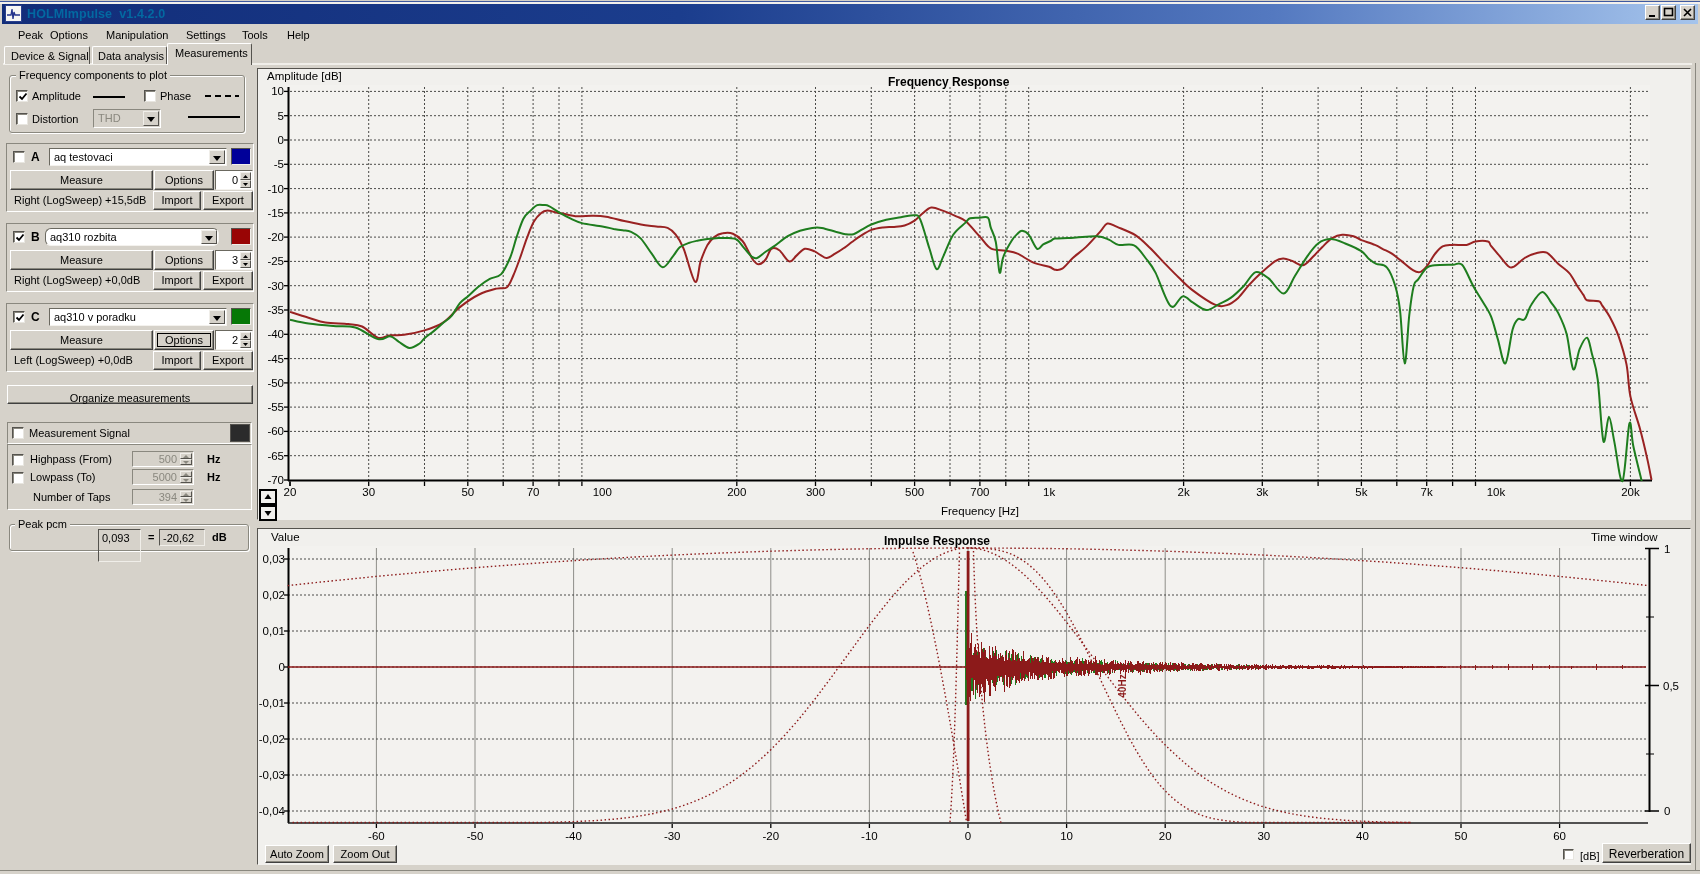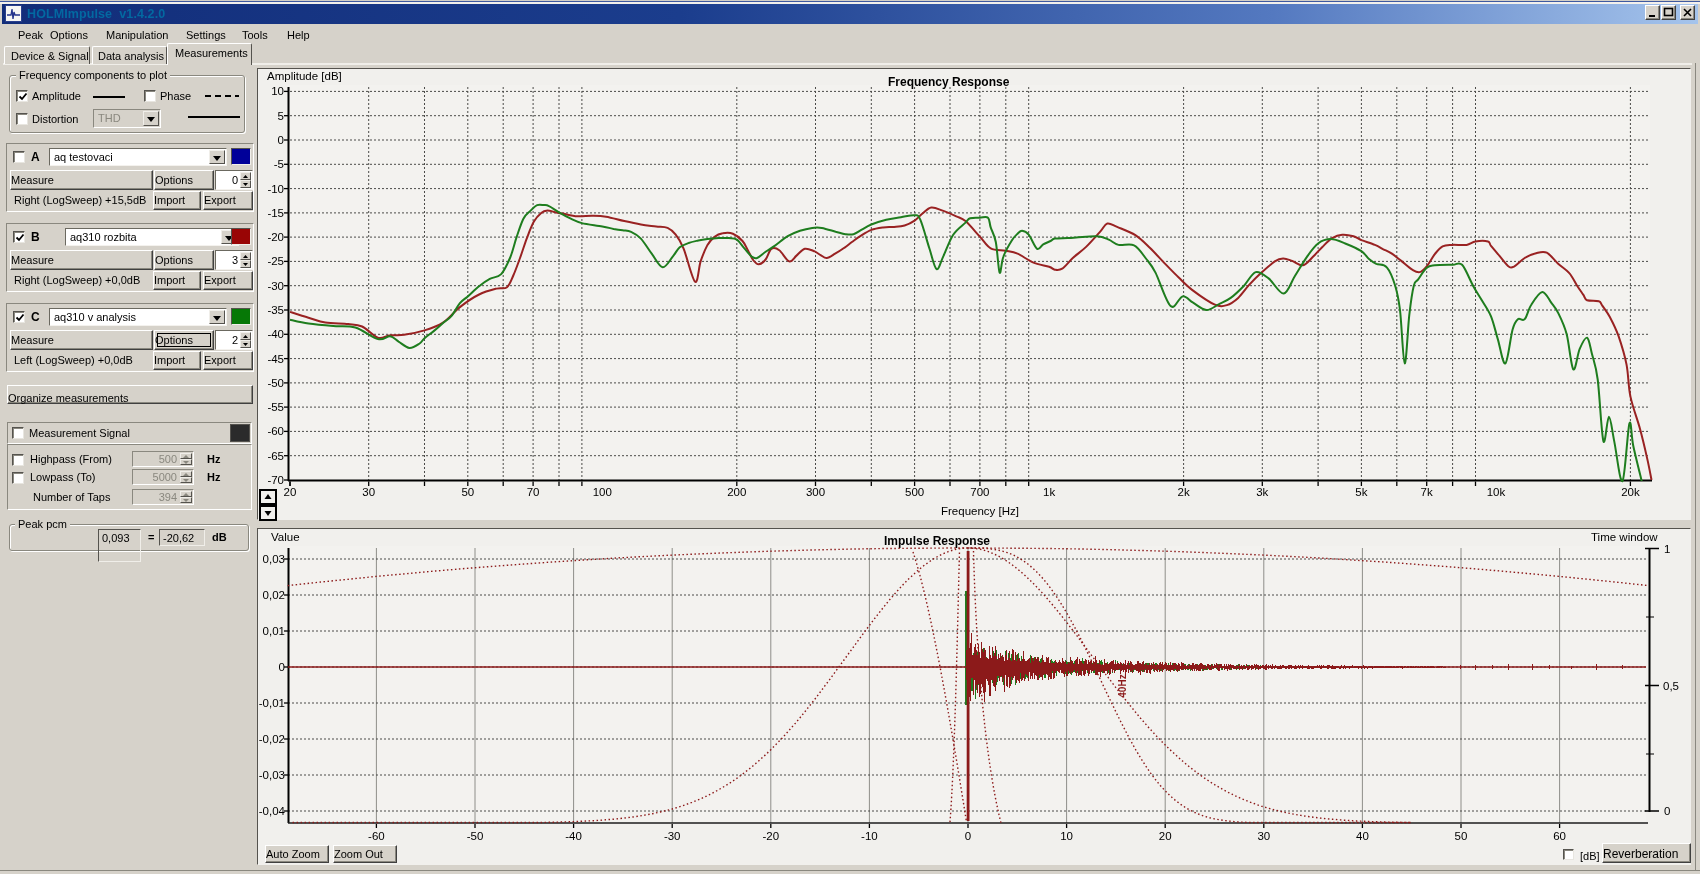--- a/index.html
+++ b/index.html
@@ -1,19 +1,19 @@
 <!DOCTYPE html>
 <html><head>
 <meta charset="utf-8">
 <style>
 * { margin:0; padding:0; box-sizing:border-box; }
 html,body { width:1700px; height:874px; overflow:hidden; }
 body { font-family:"Liberation Sans", sans-serif; font-size:11px; color:#000; background:#d6d2ca; position:relative; }
 .abs { position:absolute; }
-.btn { background:#d6d2ca; border-top:1px solid #fff; border-left:1px solid #fff; border-right:1px solid #404040; border-bottom:1px solid #404040; box-shadow: inset -1px -1px 0 #8a887f; }
+.btn { background:#d6d2ca; border-top:1px solid #fff; border-left:1px solid #fff; border-right:1px solid #404040; border-bottom:1px solid #404040; box-shadow: inset -1px -1px 0 #8a887f; text-align:center; }
 .sunkenp { border-top:1px solid #8a887f; border-left:1px solid #8a887f; border-right:1px solid #fff; border-bottom:1px solid #fff; }
 .field { background:#fff; border-top:1px solid #6b6960; border-left:1px solid #6b6960; border-right:1px solid #f4f2ee; border-bottom:1px solid #f4f2ee; }
 .gbx { border:1px solid #8a887f; border-radius:3px; box-shadow:1px 1px 0 #fff, inset 1px 1px 0 #fff; }
 .cb { width:12px; height:12px; background:#fff; border-top:1px solid #55534e; border-left:1px solid #55534e; border-right:1px solid #e8e6e0; border-bottom:1px solid #e8e6e0; box-shadow: inset 1px 1px 0 #8a887f; position:absolute; }
 .cb svg { position:absolute; left:0px; top:0px; }
 .combo-arrow { position:absolute; background:#d6d2ca; border-top:1px solid #f0eee9; border-left:1px solid #f0eee9; border-right:1px solid #55534e; border-bottom:1px solid #55534e; }
 .combo-arrow:after { content:""; position:absolute; left:3px; top:5px; border:4px solid transparent; border-top:5px solid #000; }
 .spinner-btn { position:absolute; background:#d6d2ca; border-top:1px solid #f0eee9; border-left:1px solid #f0eee9; border-right:1px solid #55534e; border-bottom:1px solid #55534e; }
 .lbl { position:absolute; white-space:nowrap; }
 </style>
@@ -104,21 +104,21 @@
   <div class="btn abs" style="left:146px;top:47px;width:48px;height:19px;padding-top:2px;">Import</div>
   <div class="btn abs" style="left:196px;top:47px;width:50px;height:19px;padding-top:2px;">Export</div>
 </div>
 <div class="abs sunkenp" style="left:6px;top:223px;width:248px;height:69px;">
   <div class="cb" style="left:6px;top:7px;">
       <svg width="12" height="12">
         <path d="M2.5,5.5 L5,8 L9.5,2.5" stroke="#000" stroke-width="1.8" fill="none"></path>
       </svg>
     </div>
   <div class="lbl" style="left:24px;top:6px;font-weight:bold;font-size:12px;">B</div>
-  <div class="field abs" style="left:58px;top:4px;width:174px;height:18px;">
+  <div class="field abs" style="left:38px;top:4px;width:174px;height:18px;border-radius:6px;">
     <div class="lbl" style="left:4px;top:2px;">aq310 rozbita</div>
     <div class="combo-arrow" style="right:1px;top:1px;width:16px;height:14px;"></div>
   </div>
   <div class="abs" style="left:224px;top:4px;width:20px;height:17px;background:#990505;border-top:1px solid #55534e;border-left:1px solid #55534e;border-right:1px solid #f0eee9;border-bottom:1px solid #f0eee9;"></div>
   <div class="btn abs" style="left:3px;top:26px;width:143px;height:20px;padding-top:3px;">Measure</div>
   <div class="btn abs" style="left:147px;top:26px;width:60px;height:20px;padding-top:3px;">Options</div>
   <div class="field abs" style="left:208px;top:26px;width:38px;height:20px;">
     <div class="lbl" style="right:14px;top:3px;">3</div>
     <div class="spinner-btn" style="right:1px;top:1px;width:11px;height:8px;">
         <svg width="9" height="7" style="position:absolute;left:0;top:0;">
@@ -136,21 +136,21 @@
   <div class="btn abs" style="left:196px;top:47px;width:50px;height:19px;padding-top:2px;">Export</div>
 </div>
 <div class="abs sunkenp" style="left:6px;top:303px;width:248px;height:69px;">
   <div class="cb" style="left:6px;top:7px;">
       <svg width="12" height="12">
         <path d="M2.5,5.5 L5,8 L9.5,2.5" stroke="#000" stroke-width="1.8" fill="none"></path>
       </svg>
     </div>
   <div class="lbl" style="left:24px;top:6px;font-weight:bold;font-size:12px;">C</div>
   <div class="field abs" style="left:42px;top:4px;width:178px;height:18px;">
-    <div class="lbl" style="left:4px;top:2px;">aq310 v analysis</div>
+    <div class="lbl" style="left:4px;top:2px;">aq310 v poradku</div>
     <div class="combo-arrow" style="right:1px;top:1px;width:16px;height:14px;"></div>
   </div>
   <div class="abs" style="left:224px;top:4px;width:20px;height:17px;background:#067806;border-top:1px solid #55534e;border-left:1px solid #55534e;border-right:1px solid #f0eee9;border-bottom:1px solid #f0eee9;"></div>
   <div class="btn abs" style="left:3px;top:26px;width:143px;height:20px;padding-top:3px;">Measure</div>
   <div class="btn abs" style="left:147px;top:26px;width:60px;height:20px;padding-top:3px;outline:1px solid #000;outline-offset:-4px;">Options</div>
   <div class="field abs" style="left:208px;top:26px;width:38px;height:20px;">
     <div class="lbl" style="right:14px;top:3px;">2</div>
     <div class="spinner-btn" style="right:1px;top:1px;width:11px;height:8px;">
         <svg width="9" height="7" style="position:absolute;left:0;top:0;">
           <path d="M4.5,2 L7,5 L2,5 Z" fill="#000"></path>

